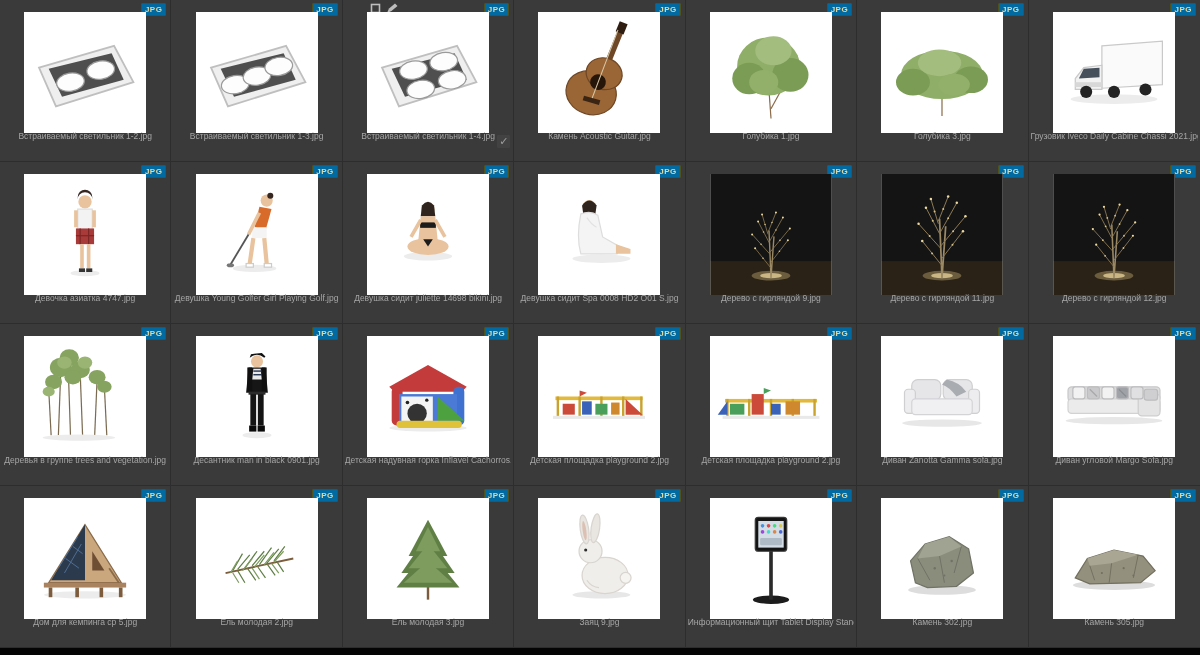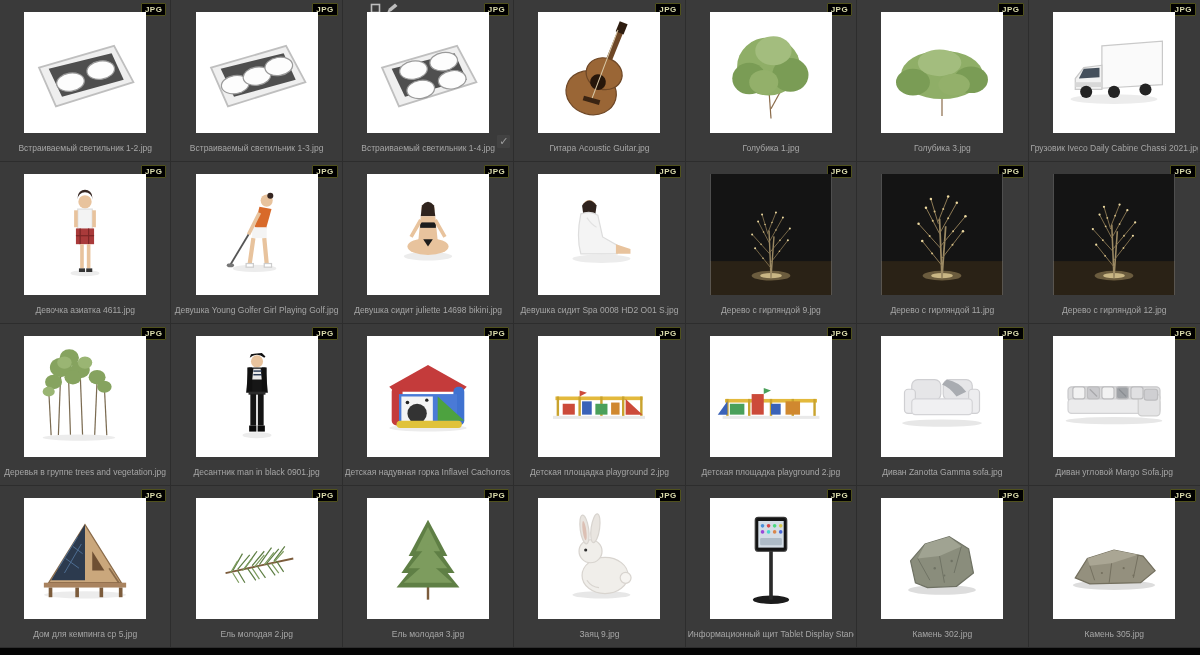--- a/index.html
+++ b/index.html
@@ -5,23 +5,23 @@
   html,body{margin:0;padding:0;background:#3a3a3a;width:1200px;height:655px;overflow:hidden;
     font-family:"Liberation Sans",sans-serif;}
   #app{position:relative;width:1200px;height:655px;background:#3a3a3a;}
   #grid{display:grid;grid-template-columns:repeat(7,1fr);grid-auto-rows:162px;width:1200px;height:648px;}
   .cell{position:relative;border-right:1px solid #2d2d2d;border-bottom:1px solid #2d2d2d;box-sizing:border-box;}
   .cell:nth-child(7n){border-right:none;}
   .thumb{position:absolute;top:12px;left:50%;transform:translateX(-50%);width:122px;height:121px;
     background:#ffffff;overflow:hidden;}
   .thumb svg{display:block;width:100%;height:100%;}
   .badge{position:absolute;top:3px;right:4px;font-size:8px;font-weight:bold;line-height:9px;
-    padding:1px 3px;background:#000000;color:#dadbab;border:1px solid #50511d;border-radius:1px;
+    padding:1px 3px;background:#0369a1;color:#dadbab;border:1px solid #50511d;border-radius:1px;
     letter-spacing:0.5px;}
-  .caption{position:absolute;top:143px;left:2px;right:2px;text-align:center;font-size:8.5px;
+  .caption{position:absolute;top:131px;left:2px;right:2px;text-align:center;font-size:8.5px;
     color:#a6a6a6;white-space:nowrap;overflow:hidden;}
   .status-icons{position:absolute;top:3px;left:50%;transform:translateX(-58px);display:flex;gap:5px;align-items:center;}
   .check{position:absolute;top:135px;right:3px;width:13px;height:13px;color:#9f9f9f;font-size:11px;
     line-height:13px;text-align:center;background:#424242;border-radius:1px;}
   #bottom-bar{position:absolute;left:0;bottom:0;width:1200px;height:7px;background:#040404;}
 </style>
 </head>
 <body>
 
 <div id="app">
@@ -82,21 +82,21 @@
    <rect x="52" y="8" width="5" height="46" fill="#6e4726" transform="rotate(6 54 30)"></rect>
    <rect x="53" y="5" width="7" height="9" fill="#2e1d10" transform="rotate(6 56 9)"></rect>
    <ellipse cx="47" cy="68" rx="21" ry="18" fill="#9a6636" stroke="#6e4726"></ellipse>
    <ellipse cx="53" cy="50" rx="15" ry="13" fill="#9a6636" stroke="#6e4726"></ellipse>
    <circle cx="50" cy="58" r="6.5" fill="#26160a"></circle>
    <rect x="42" y="72" width="14" height="4" fill="#3a2413"></rect>
    <line x1="54" y1="12" x2="49" y2="72" stroke="#d9c9a8" stroke-width="0.8"></line>
             </g>
           </svg>
         </div>
-        <div class="caption">Гитара Acoustic Guitar.jpg</div>
+        <div class="caption">Камень Acoustic Guitar.jpg</div>
       </div>
       <div class="cell">
         <span class="badge">JPG</span>
         <div class="thumb">
           <svg viewBox="0 0 100 100">
             <line x1="50" y1="88" x2="48" y2="60" stroke="#8a6b4a"></line>
             <line x1="50" y1="80" x2="62" y2="58" stroke="#8a6b4a"></line>
    <ellipse cx="48" cy="45" rx="26" ry="24" fill="#8fae67"></ellipse>
             <ellipse cx="32" cy="55" rx="14" ry="13" fill="#7a9c55"></ellipse>
    <ellipse cx="66" cy="52" rx="15" ry="14" fill="#7a9c55"></ellipse>
@@ -149,21 +149,21 @@
             <line x1="53" y1="45" x2="53" y2="58" stroke="#7c2626" stroke-width="1"></line>
    <line x1="42.5" y1="51" x2="57.5" y2="51" stroke="#7c2626" stroke-width="1"></line>
    <rect x="46" y="58" width="3" height="20" fill="#e8c39d"></rect>
             <rect x="51.5" y="58" width="3" height="20" fill="#e8c39d"></rect>
    <rect x="45" y="78" width="5" height="3" fill="#333"></rect>
             <rect x="51" y="78" width="5" height="3" fill="#333"></rect>
    <rect x="41" y="30" width="3" height="14" fill="#e8c39d"></rect>
             <rect x="56" y="30" width="3" height="14" fill="#e8c39d"></rect>
           </svg>
         </div>
-        <div class="caption">Девочка азиатка 4611.jpg</div>
+        <div class="caption">Девочка азиатка 4747.jpg</div>
       </div>
       <div class="cell">
         <span class="badge">JPG</span>
         <div class="thumb">
           <svg viewBox="0 0 100 100">
             <ellipse cx="48" cy="78" rx="18" ry="3" fill="#ececec"></ellipse>
    <circle cx="58" cy="22" r="5" fill="#e8c39d"></circle>
             <circle cx="61" cy="18" r="2.5" fill="#352622"></circle>
    <polygon points="52,27 62,29 57,47 48,44" fill="#d86a2a"></polygon>
    <rect x="46" y="44" width="12" height="9" fill="#f4f4f4"></rect>

